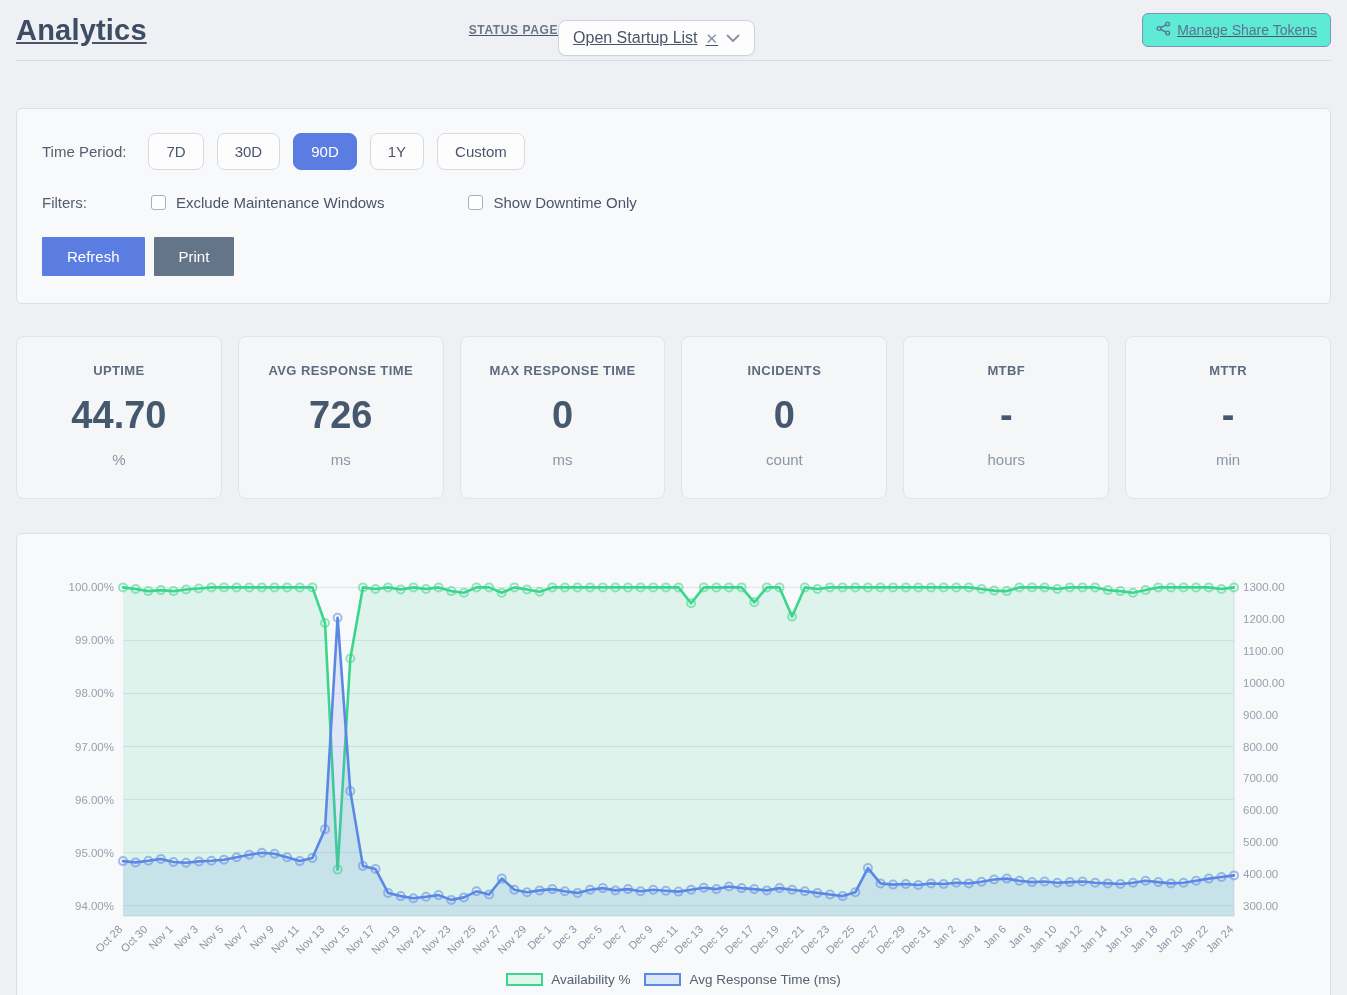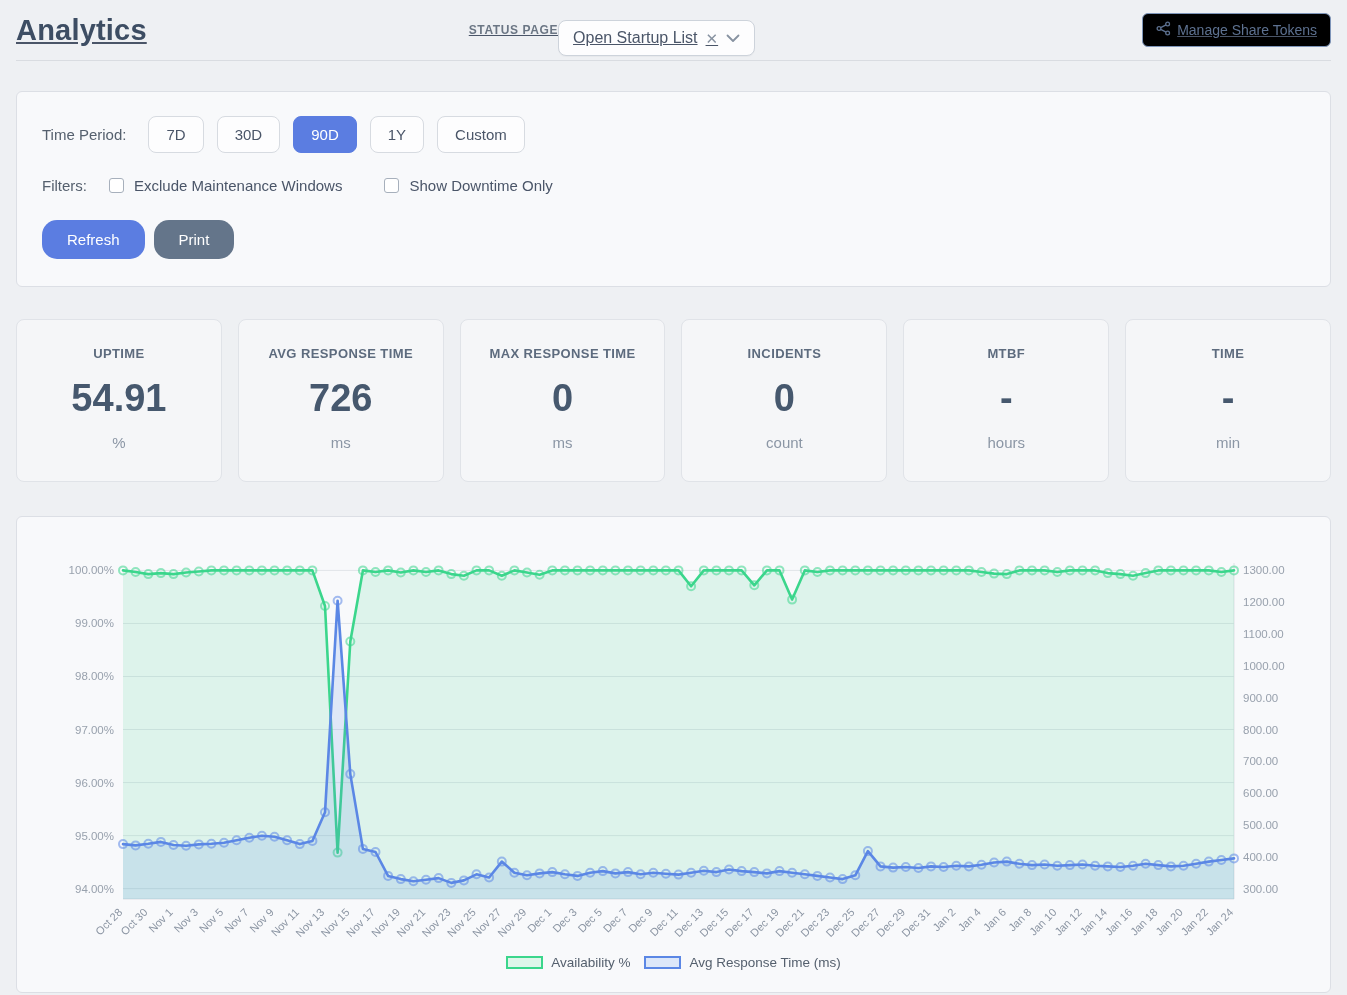--- a/index.html
+++ b/index.html
@@ -33,52 +33,52 @@
     padding:8px 14px; min-width:178px; cursor:pointer;
     box-shadow:0 1px 1px rgba(0,0,0,0.03);
     margin-top:16px;
   }
   .status-select .value { font-size:16px; color:#4a5568; }
   .clear-x { color:#8792a1; font-size:15px; line-height:1; }
   .chev svg { display:block; }
   .manage-btn {
     margin-left:auto;
     display:flex; align-items:center; gap:6px;
-    background:#000000; border:1px solid #7e95b9; border-radius:6px;
+    background:#5eead4; border:1px solid #7e95b9; border-radius:6px;
     padding:7px 13px; font-size:14px; color:#5d7190; cursor:pointer;
   }
   .header-rule { border:none; border-top:1px solid #d9dce1; margin-top:8px; }
 
   
   .panel {
     background:#f8f9fb; border:1px solid #dcdfe5; border-radius:6px;
   }
-  .filter-panel { margin-top:30px; padding:24px 17px 27px 25px; }
+  .filter-panel { margin-top:47px; padding:24px 17px 27px 25px; }
 
   .row { display:flex; align-items:center; }
   .row-label { font-size:15px; color:#55606e; margin-right:22px; }
   .period-btn {
     background:#fdfdfe; border:1px solid #d7dbe1; border-radius:8px;
     padding:9px 17px; font-size:15px; color:#4a5568; margin-right:13px;
     cursor:pointer;
   }
   .period-btn.selected {
     background:#5b7de1; border-color:#5b7de1; color:#ffffff;
   }
-  .filters-row { margin-top:24px; }
+  .filters-row { margin-top:24px;gap:42px; }
   .chk-group { display:flex; align-items:center; margin-right:42px; }
   .checkbox {
     width:15px; height:15px; background:#ffffff;
     border:1.5px solid #a7b0bc; border-radius:3px; margin-right:10px;
     cursor:pointer; flex:0 0 auto;
   }
   .chk-label { font-size:15px; color:#4a5568; }
   .actions-row { margin-top:26px; }
   .btn {
-    border:none; border-radius:15px; padding:11px 25px;
+    border:none; border-radius:1px; padding:11px 25px;
     font-size:15px; color:#ffffff; cursor:pointer; margin-right:9px;
   }
   .btn.primary { background:#5b7de1; }
   .btn.slate { background:#64758a; }
 
   
   .stats-row {
     margin-top:32px;
     display:grid; grid-template-columns:repeat(6,1fr); gap:16px;
   }
@@ -164,21 +164,21 @@
     </div>
     <div class="row actions-row">
       <button class="btn primary">Refresh</button>
       <button class="btn slate">Print</button>
     </div>
   </div>
 
   <div class="stats-row">
     <div class="stat-card">
       <div class="stat-label">UPTIME</div>
-      <div class="stat-value">54.91</div>
+      <div class="stat-value">44.70</div>
       <div class="stat-unit">%</div>
     </div>
     <div class="stat-card">
       <div class="stat-label">AVG RESPONSE TIME</div>
       <div class="stat-value">726</div>
       <div class="stat-unit">ms</div>
     </div>
     <div class="stat-card">
       <div class="stat-label">MAX RESPONSE TIME</div>
       <div class="stat-value">0</div>
@@ -188,21 +188,21 @@
       <div class="stat-label">INCIDENTS</div>
       <div class="stat-value">0</div>
       <div class="stat-unit">count</div>
     </div>
     <div class="stat-card">
       <div class="stat-label">MTBF</div>
       <div class="stat-value">-</div>
       <div class="stat-unit">hours</div>
     </div>
     <div class="stat-card">
-      <div class="stat-label">TIME</div>
+      <div class="stat-label">MTTR</div>
       <div class="stat-value">-</div>
       <div class="stat-unit">min</div>
     </div>
   </div>
 
   <div class="panel chart-panel">
     <div class="chart-wrap" id="chart"><svg width="1265" height="398" font-family="Liberation Sans, sans-serif">
           <line x1="82" y1="335.6357827476036" x2="1193" y2="335.6357827476036" stroke="#e1e4e9" stroke-width="1"></line>
           <line x1="82" y1="282.6006389776356" x2="1193" y2="282.6006389776356" stroke="#e1e4e9" stroke-width="1"></line>
           <line x1="82" y1="229.5654952076676" x2="1193" y2="229.5654952076676" stroke="#e1e4e9" stroke-width="1"></line>

